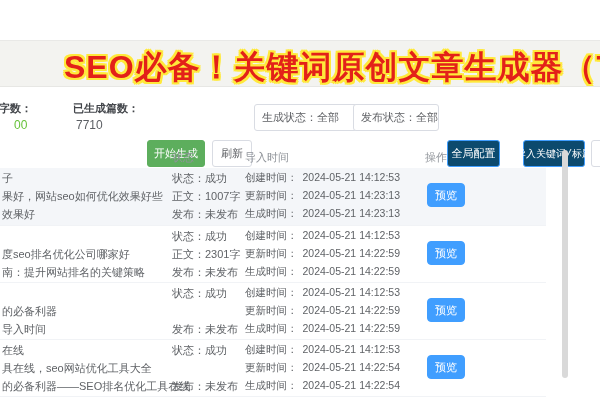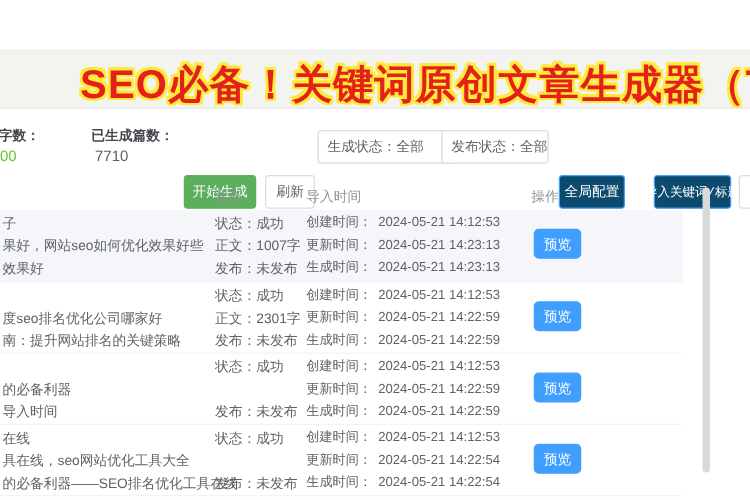--- a/index.html
+++ b/index.html
@@ -53,21 +53,21 @@
 </head>
 <body>
 
 <div class="screen">
 
   <div class="topbar"></div>
   <div class="title-band"></div>
   <div class="big-title">SEO必备！关键词原创文章生成器（TD</div>
 
   <div class="stat-label" style="left:-12px;top:101px;">用字数：</div>
-  <div class="stat-value" style="left:0px;top:118px;color:#67c23a;">00</div>
+  <div class="stat-value" style="left:0px;top:118px;color:#67c23a;padding-left:14px;">00</div>
   <div class="stat-label" style="left:73px;top:101px;">已生成篇数：</div>
   <div class="stat-value" style="left:76px;top:118px;color:#5b5e63;">7710</div>
 
   <div class="btn btn-green" style="left:147px;top:104px;width:58px;">开始生成</div>
   <div class="btn btn-plain" style="left:212px;top:104px;width:40px;">刷新</div>
   <div class="select-box" style="left:254px;top:104px;width:112px;">生成状态：全部</div>
   <div class="select-box" style="left:353px;top:104px;width:86px;">发布状态：全部</div>
   <div class="btn btn-blue" style="left:447px;top:104px;width:53px;">全局配置</div>
   <div class="btn btn-blue" style="left:523px;top:104px;width:62px;font-size:10px;font-family:Liberation Mono, monospace;">导入关键词/标题</div>
   <div class="btn btn-plain" style="left:591px;top:104px;width:40px;justify-content:flex-start;padding-left:8px;">导</div>

